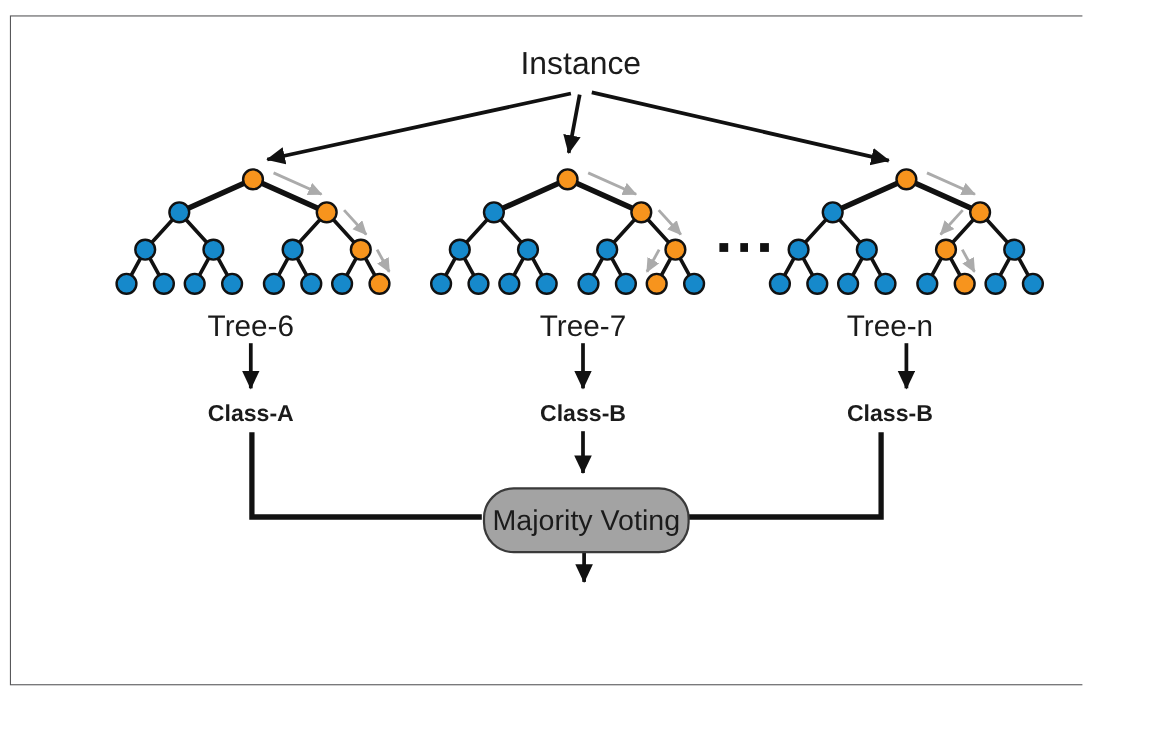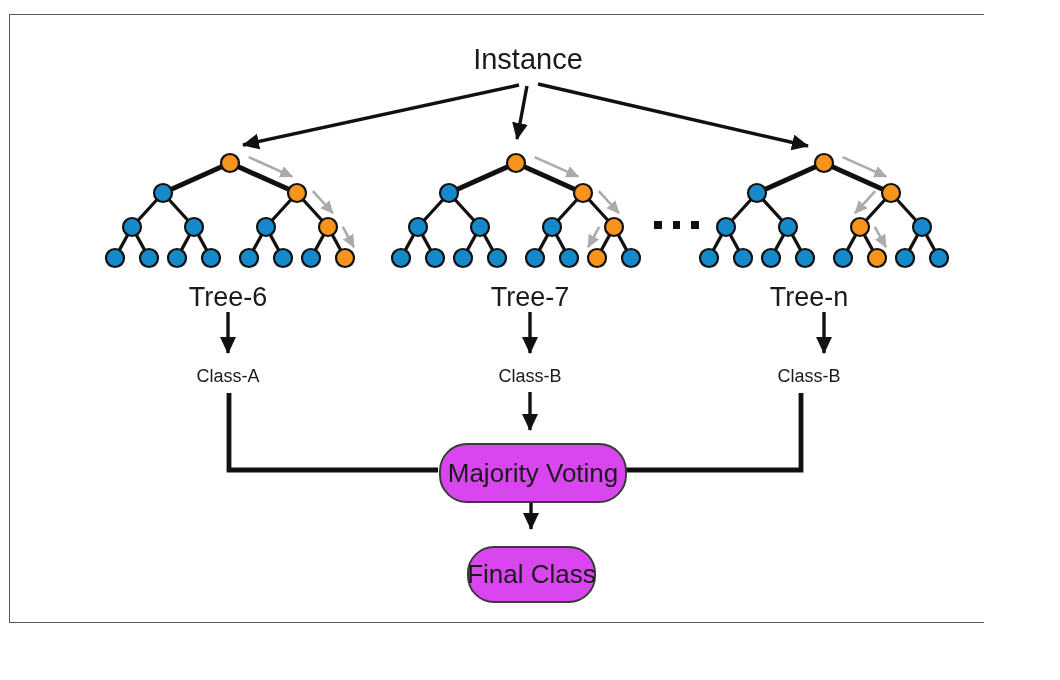--- a/index.html
+++ b/index.html
@@ -5,24 +5,24 @@
   html,body{margin:0;padding:0;background:#fff;}
   .page{position:relative;width:984px;height:680px;background:#fff;overflow:hidden;
         font-family:"Liberation Sans",sans-serif;color:#1b1b1b;}
   .figure-box{position:absolute;left:9px;top:14px;width:1036px;height:607px;
         border:1.5px solid #58585a;background:#fff;}
   #diagram-svg{position:absolute;left:0;top:0;}
   .lbl{position:absolute;transform:translate(-50%,-50%);white-space:nowrap;
         color:#1b1b1b;line-height:1;}
   .instance{left:528px;top:59px;font-size:29px;}
   .tree-label{top:297px;font-size:27px;}
-  .class-label{top:376px;font-size:18px;}
+  .class-label{top:376px;font-size:21px;font-weight:bold;}
   .t1{left:228px;} .t2{left:530px;} .t3{left:809px;}
   .pill{position:absolute;display:flex;align-items:center;justify-content:center;
-        background:#d946ef;border:2px solid #3a3a3a;color:#1b1b1b;white-space:nowrap;}
+        background:#a3a3a3;border:2px solid #3a3a3a;color:#1b1b1b;white-space:nowrap;}
   .voting{left:439px;top:443px;width:184px;height:56px;border-radius:28px;font-size:26px;}
   .final{left:467px;top:546px;width:125px;height:53px;border-radius:27px;font-size:26px;}
   .ellipsis{position:absolute;left:654px;top:221px;display:flex;gap:11px;}
   .ellipsis .dot{width:7.5px;height:7.5px;background:#111;display:block;}
   .caption{position:absolute;left:10px;top:634px;font-family:"Liberation Serif",serif;
         font-style:italic;font-size:30px;color:#141414;white-space:nowrap;}
 </style>
 </head>
 <body>
 
@@ -161,17 +161,14 @@
   <div class="ellipsis">
     <span class="dot"></span>
     <span class="dot"></span>
     <span class="dot"></span>
   </div>
 
   <div class="pill voting">
     <span>Majority Voting</span>
   </div>
 
-  <div class="pill final">
-    <span>Final Class</span>
-  </div>
 
 </div>
 
 </body></html>

